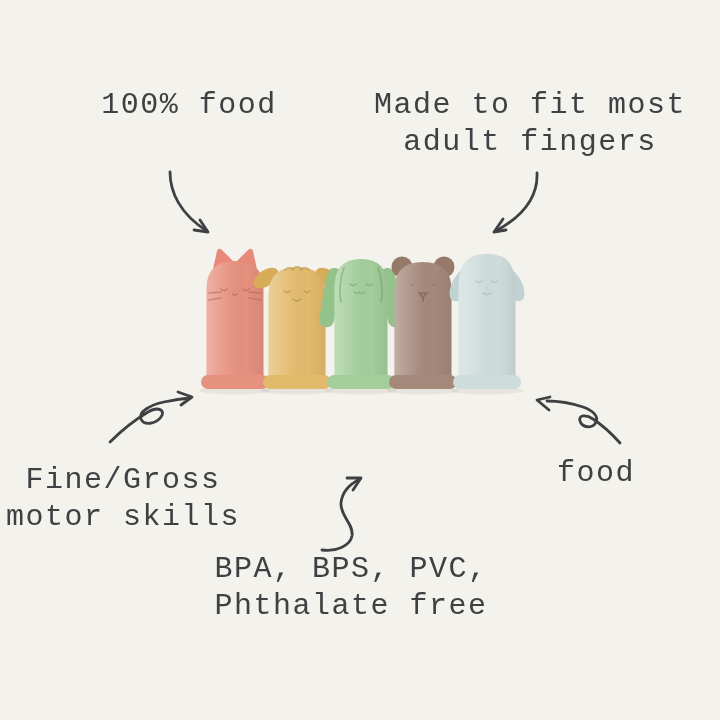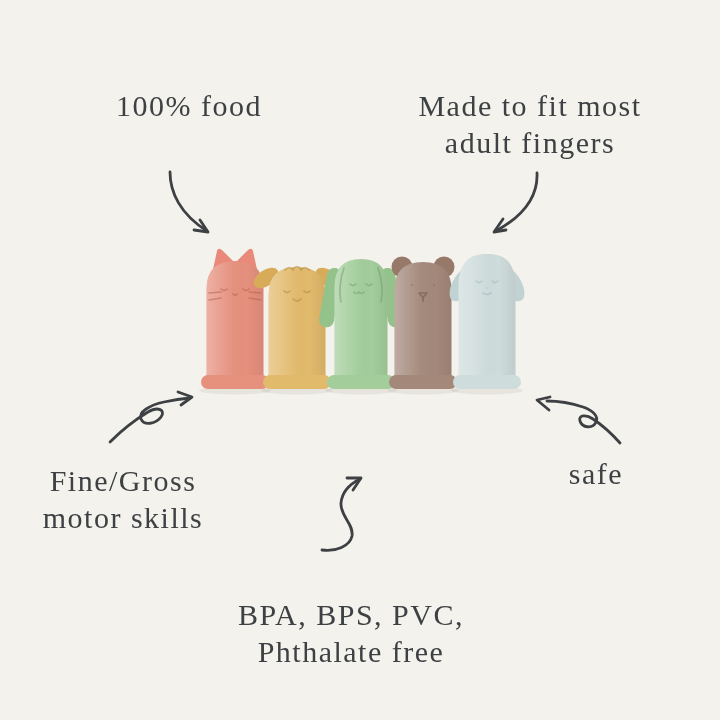--- a/index.html
+++ b/index.html
@@ -1,21 +1,21 @@
 <!DOCTYPE html>
 <html style="--bg: #f4f2ec; --ink: #3e4144;"><head>
 <meta charset="utf-8">
 <style>
   html,body{margin:0;padding:0;}
   .canvas{
     position:relative;
     width:720px;height:720px;
     background:var(--bg,#f4f2ec);
     overflow:hidden;
-    font-family:Liberation Serif, serif;
+    font-family:Liberation Mono, monospace;
   }
   .label{
     position:absolute;
     transform:translateX(-50%);
     text-align:center;
     color:var(--ink,#3e4144);
     font-size:30px;
     line-height:37px;
     letter-spacing:1.5px;
     white-space:nowrap;
@@ -50,24 +50,24 @@
     <span>Made to fit most</span>
     <span>adult fingers</span>
   </div>
 
   <div class="label" style="left:123px;top:462px">
     <span>Fine/Gross</span>
     <span>motor skills</span>
   </div>
 
   <div class="label" style="left:596px;top:455px">
-    <span>safe</span>
+    <span>food</span>
   </div>
 
-  <div class="label" style="left:351px;top:596px">
+  <div class="label" style="left:351px;top:551px">
     <span>BPA, BPS, PVC,</span>
     <span>Phthalate free</span>
   </div>
 
   <svg class="arrows" width="720" height="720" viewBox="0 0 720 720">
     <g class="arrow">
       <path d="M170 172 C170 192 180 214 207 231"></path>
       <path d="M200 220 L208 232 L194 230"></path>
     </g>
     <g class="arrow">

